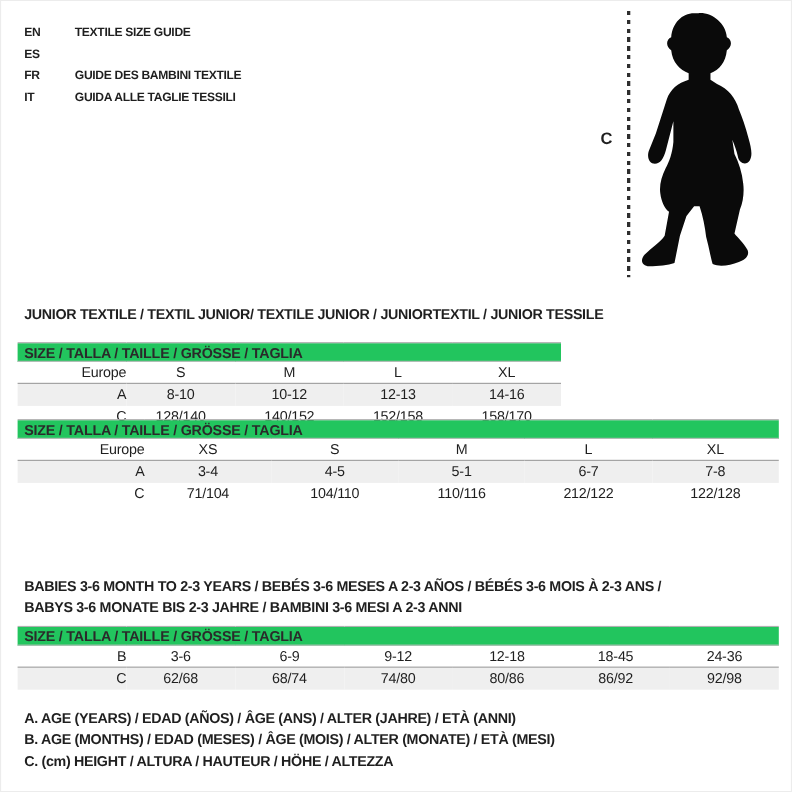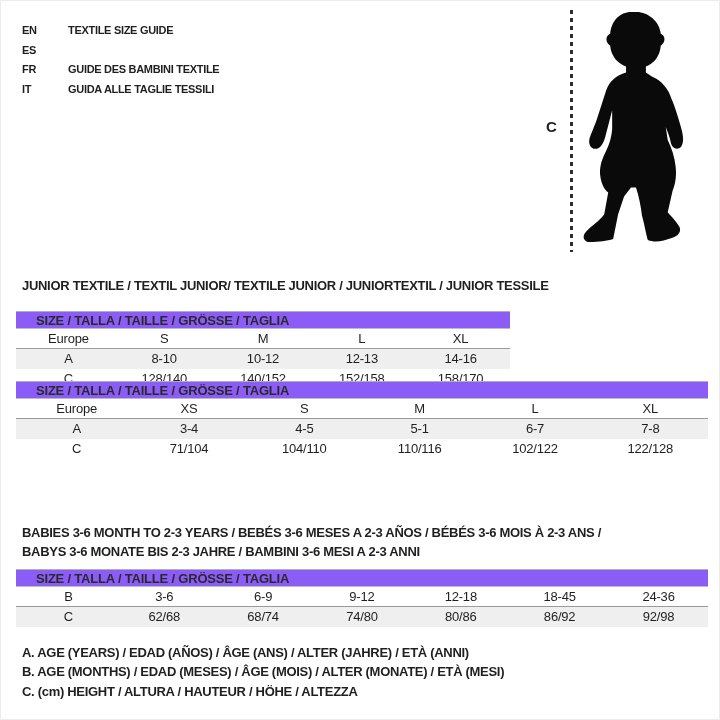--- a/index.html
+++ b/index.html
@@ -24,23 +24,23 @@
   .silhouette { position:absolute; left:25px; top:2px; }
   
   .section { position:absolute; left:16px; }
   .s0 { top:258px;margin-top:20px; } .s1 { top:381px; } .s2 { top:523px; }
   .sec-title { font-size:13px; font-weight:bold; letter-spacing:-0.3px; line-height:15px; margin-bottom:18px; padding-left:6px; white-space:nowrap; }
   .s2 .sec-title { line-height:19px; margin-bottom:8px; }
   table.size-table { border-collapse:collapse; table-layout:fixed; }
   .s0 table.size-table { width:494px; }
   .s1 table.size-table, .s2 table.size-table { width:692px; }
   table.size-table td { font-size:13px; letter-spacing:-0.2px; height:20px; text-align:center; vertical-align:middle; }
-  table.size-table td.lbl { text-align:center; padding-left:6px; width:86px; }
+  table.size-table td.lbl { text-align:right; padding-left:6px; width:86px; }
   table.size-table tr.bar td {
-    background:#8b5cf6; height:17px; text-align:left; padding-left:20px;
+    background:#22c55e; height:17px; text-align:left; padding-left:6px;
     font-weight:bold; color:#2a2a2a;
     border-top:1px solid #b0b0b0; border-bottom:1px solid #bdbdbd;
   }
   table.size-table tr.first td { border-bottom:1px solid #9b9b9b; }
   table.size-table tr.stripe td { background:#efefef; }
   
   .legend-block { position:absolute; left:22px; top:643px; }
   .legend-line { font-size:13px; font-weight:bold; letter-spacing:-0.3px; line-height:19.3px; white-space:nowrap; }
 </style>
 </head>
@@ -172,21 +172,21 @@
               <td class="val">4-5</td>
               <td class="val">5-1</td>
               <td class="val">6-7</td>
               <td class="val">7-8</td>
             </tr>
             <tr>
               <td class="lbl">C</td>
               <td class="val">71/104</td>
               <td class="val">104/110</td>
               <td class="val">110/116</td>
-              <td class="val">102/122</td>
+              <td class="val">212/122</td>
               <td class="val">122/128</td>
             </tr>
           </tbody>
         </table>
       </section>
       <section class="section s2">
         <div class="sec-title">
           <div>BABIES 3-6 MONTH TO 2-3 YEARS / BEBÉS 3-6 MESES A 2-3 AÑOS / BÉBÉS 3-6 MOIS À 2-3 ANS /</div>
           <div>BABYS 3-6 MONATE BIS 2-3 JAHRE / BAMBINI 3-6 MESI A 2-3 ANNI</div>
         </div>

